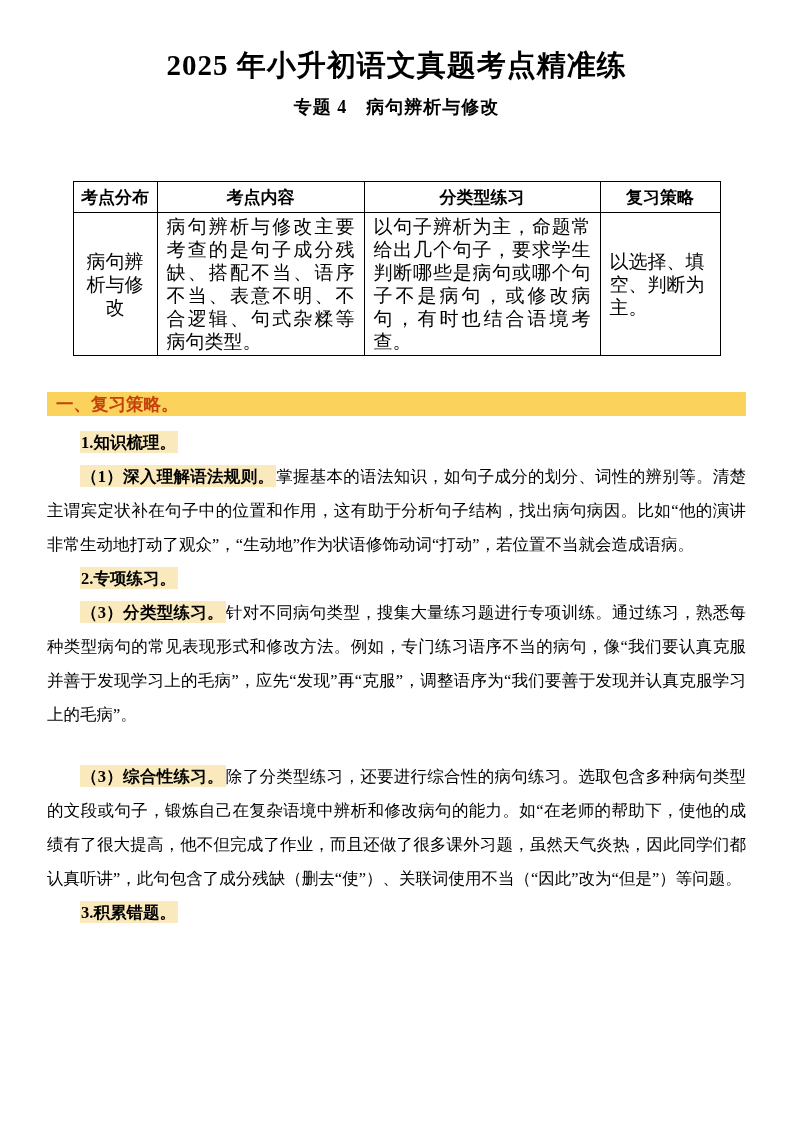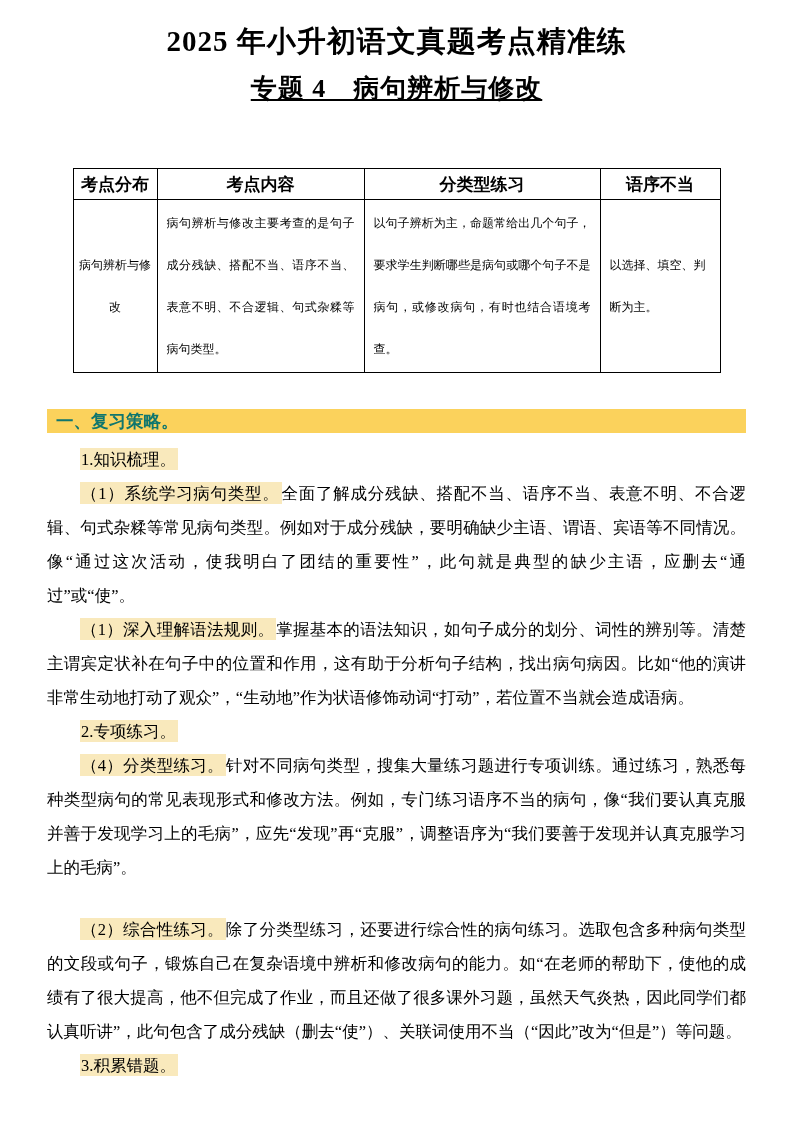--- a/index.html
+++ b/index.html
@@ -2,56 +2,56 @@
 <html><head>
 <meta charset="utf-8">
 <style>
   * { margin:0; padding:0; box-sizing:border-box; }
   html,body { background:#ffffff; }
   body {
     width:793px; height:1122px; margin:0 auto; overflow:hidden;
     font-family:"Liberation Serif","DejaVu Serif",serif; color:#000;
   }
   .doc-title {
-    text-align:center; margin-top:22px;
+    text-align:center; margin-top:46px;
     font-size:29px; font-weight:bold; letter-spacing:1px;
   }
   .doc-subtitle {
     text-align:center; margin-top:9px;
-    font-size:26px; font-weight:bold; letter-spacing:1px;text-decoration:underline;
+    font-size:18px; font-weight:bold; letter-spacing:1px;
   }
   table.kaodian-table {
     border-collapse:collapse; table-layout:fixed;
     width:647px; margin:62px auto 0;
   }
   .kaodian-table th, .kaodian-table td {
     border:1.5px solid #000; vertical-align:middle;
   }
   .kaodian-table th {
     font-size:17px; font-weight:bold; height:31px; text-align:center;
   }
   .kaodian-table td {
-    font-size:12px; line-height:42px; padding:2px 9px;
+    font-size:19px; line-height:23px; padding:2px 9px;
   }
   .kaodian-table td.c1 { text-align:center; padding:2px 4px; }
   .kaodian-table td.c2 { text-align:justify; }
   .kaodian-table td.c3 { text-align:justify; }
   .kaodian-table td.c4 { text-align:left; }
   .section-bar {
     margin:36px 47px 0 47px; height:24px; line-height:24px;
     background:#FBD25C; padding-left:9px;
-    font-size:17.5px; font-weight:bold; color:#0f766e;
+    font-size:17.5px; font-weight:bold; color:#c2410c;
   }
   .body-text {
     margin:10px 47px 0 47px;
     font-size:16.5px; line-height:34px; text-align:justify;
   }
   .body-text p { text-indent:2em; }
   .hl {
-    background:#F9E9BC; font-weight:normal; padding:2px 2px 1px 1px;
+    background:#F9E9BC; font-weight:bold; padding:2px 2px 1px 1px;
   }
   p.gap-before { margin-top:28px; }
 </style>
 </head>
 <body>
 
 <h1 class="doc-title">2025 年小升初语文真题考点精准练</h1>
 <h2 class="doc-subtitle">专题 4　病句辨析与修改</h2>
 
 <table class="kaodian-table">
@@ -59,45 +59,44 @@
     <col style="width:84px">
       <col style="width:207px">
       <col style="width:236px">
       <col style="width:120px">
   </colgroup>
   <thead>
     <tr>
       <th>考点分布</th>
       <th>考点内容</th>
       <th>分类型练习</th>
-      <th>语序不当</th>
+      <th>复习策略</th>
     </tr>
   </thead>
   <tbody>
     <tr>
       <td class="c1">病句辨析与修改</td>
       <td class="c2">病句辨析与修改主要考查的是句子成分残缺、搭配不当、语序不当、表意不明、不合逻辑、句式杂糅等病句类型。</td>
       <td class="c3">以句子辨析为主，命题常给出几个句子，要求学生判断哪些是病句或哪个句子不是病句，或修改病句，有时也结合语境考查。</td>
       <td class="c4">以选择、填空、判断为主。</td>
     </tr>
   </tbody>
 </table>
 
 <div class="section-bar">
   <span>一、复习策略。</span>
 </div>
 
 <div class="body-text">
   <p><span class="hl">1.知识梳理。</span></p>
 
-  <p><span class="hl">（1）系统学习病句类型。</span><span>全面了解成分残缺、搭配不当、语序不当、表意不明、不合逻辑、句式杂糅等常见病句类型。例如对于成分残缺，要明确缺少主语、谓语、宾语等不同情况。像“通过这次活动，使我明白了团结的重要性”，此句就是典型的缺少主语，应删去“通过”或“使”。</span></p>
 
   <p><span class="hl">（1）深入理解语法规则。</span><span>掌握基本的语法知识，如句子成分的划分、词性的辨别等。清楚主谓宾定状补在句子中的位置和作用，这有助于分析句子结构，找出病句病因。比如“他的演讲非常生动地打动了观众”，“生动地”作为状语修饰动词“打动”，若位置不当就会造成语病。</span></p>
 
   <p><span class="hl">2.专项练习。</span></p>
 
-  <p><span class="hl">（4）分类型练习。</span><span>针对不同病句类型，搜集大量练习题进行专项训练。通过练习，熟悉每种类型病句的常见表现形式和修改方法。例如，专门练习语序不当的病句，像“我们要认真克服并善于发现学习上的毛病”，应先“发现”再“克服”，调整语序为“我们要善于发现并认真克服学习上的毛病”。</span></p>
+  <p><span class="hl">（3）分类型练习。</span><span>针对不同病句类型，搜集大量练习题进行专项训练。通过练习，熟悉每种类型病句的常见表现形式和修改方法。例如，专门练习语序不当的病句，像“我们要认真克服并善于发现学习上的毛病”，应先“发现”再“克服”，调整语序为“我们要善于发现并认真克服学习上的毛病”。</span></p>
 
-  <p class="gap-before"><span class="hl">（2）综合性练习。</span><span>除了分类型练习，还要进行综合性的病句练习。选取包含多种病句类型的文段或句子，锻炼自己在复杂语境中辨析和修改病句的能力。如“在老师的帮助下，使他的成绩有了很大提高，他不但完成了作业，而且还做了很多课外习题，虽然天气炎热，因此同学们都认真听讲”，此句包含了成分残缺（删去“使”）、关联词使用不当（“因此”改为“但是”）等问题。</span></p>
+  <p class="gap-before"><span class="hl">（3）综合性练习。</span><span>除了分类型练习，还要进行综合性的病句练习。选取包含多种病句类型的文段或句子，锻炼自己在复杂语境中辨析和修改病句的能力。如“在老师的帮助下，使他的成绩有了很大提高，他不但完成了作业，而且还做了很多课外习题，虽然天气炎热，因此同学们都认真听讲”，此句包含了成分残缺（删去“使”）、关联词使用不当（“因此”改为“但是”）等问题。</span></p>
 
   <p><span class="hl">3.积累错题。</span></p>
 
 </div>
 
 </body></html>

